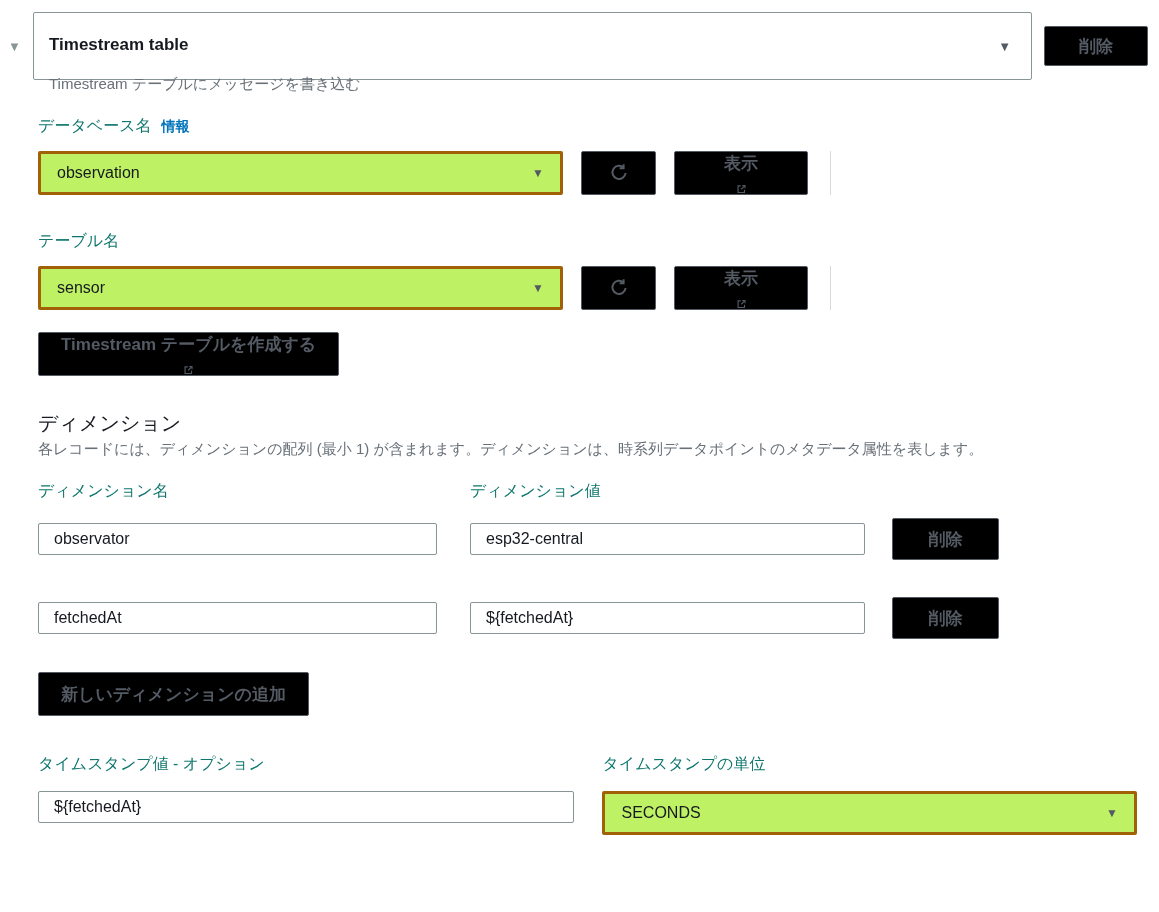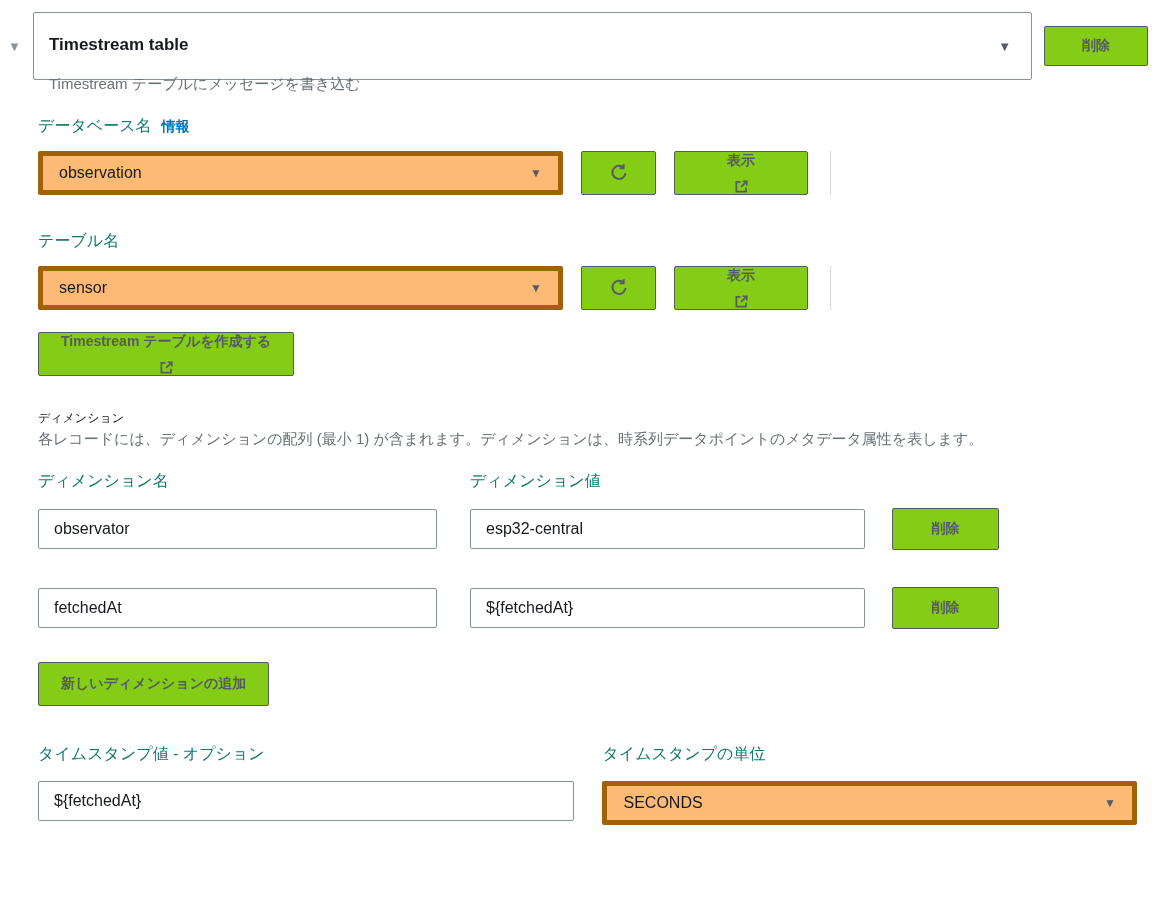--- a/index.html
+++ b/index.html
@@ -24,58 +24,58 @@
   }
   .action-header .texts { flex: 1 1 auto; }
   .action-title { font-size: 17px; font-weight: 700; color: #16191f; line-height: 1.3; margin-top: 36px; }
   .action-subtitle { font-size: 15px; color: #687078; line-height: 1.3; margin-top: 18px; }
   .hdr-caret { color: #545b64; font-size: 13px; }
   .hdr-delete { margin-left: 12px; margin-top: 14px; flex: 0 0 auto; }
 
   
   .btn {
     display: inline-flex; align-items: center; justify-content: center; gap: 9px;
-    background: #84cc16; border: 1px solid #545b64; border-radius: 2px;
-    color: #545b64; font-weight: 700; font-size: 14px;
+    background: #000000; border: 1px solid #545b64; border-radius: 2px;
+    color: #545b64; font-weight: 700; font-size: 17px;
     font-family: "Liberation Sans", sans-serif;
     cursor: pointer; padding: 0 22px;
   }
   .btn.h40 { height: 40px; min-width: 104px; }
   .btn.h44 { height: 44px; flex-direction: column; }
   .btn.h42 { height: 42px; min-width: 107px; }
   .icon-btn { width: 75px; padding: 0; }
 
   .selectbox {
-    height: 44px; border: 5px solid #a16207; border-radius: 2px; background: #fdba74;
+    height: 44px; border: 3px solid #a16207; border-radius: 2px; background: #bef264;
     display: flex; align-items: center; padding: 0 16px; cursor: pointer;
     font-size: 16px; color: #16191f;
   }
   .selectbox .sel-text { flex: 1 1 auto; }
   .sel-caret { color: #545b64; font-size: 12px; margin-left: 10px; }
 
   .textinput {
-    height: 40px; border: 1px solid #879596; border-radius: 2px; background: #fff;
+    height: 32px; border: 1px solid #879596; border-radius: 2px; background: #fff;
     font-size: 16px; color: #16191f; padding: 0 15px; width: 100%;
     font-family: "Liberation Sans", sans-serif; outline: none;
   }
 
   .field-label { font-size: 16px; color: #0f766e; }
   .info-link { color: #0073bb; font-size: 14px; font-weight: 700; margin-left: 10px; text-decoration: none; cursor: pointer; text-align: right; }
 
   
   .content { margin-left: 30px; margin-right: 11px; }
   .sect-label { margin-top: 36px; }
   .select-row { display: flex; align-items: center; margin-top: 14px; }
   .select-row .selectbox { width: 525px; }
   .select-row .icon-btn { margin-left: 18px; }
   .select-row .view-btn { margin-left: 18px; width: 134px; padding: 0; }
   .vdivider { width: 1px; height: 44px; background: #d5dbdb; margin-left: 22px; }
   .create-btn-row { margin-top: 22px; }
 
-  .dim-section-title { margin-top: 34px; font-size: 12px; color: #16191f; }
+  .dim-section-title { margin-top: 34px; font-size: 20px; color: #16191f; }
   .dim-desc { margin-top: 3px; font-size: 15px; color: #687078; }
 
   .dim-headers { display: flex; margin-top: 22px; }
   .dim-headers .h-name { width: 432px; }
   .dim-row { display: flex; align-items: center; margin-top: 16px; }
   .dim-row .name-input { width: 399px; }
   .dim-row .value-input { width: 395px; margin-left: 33px; }
   .dim-row .btn { margin-left: 27px; }
   .dim-row + .dim-row { margin-top: 37px; }
   .add-dim-row { margin-top: 33px; }

